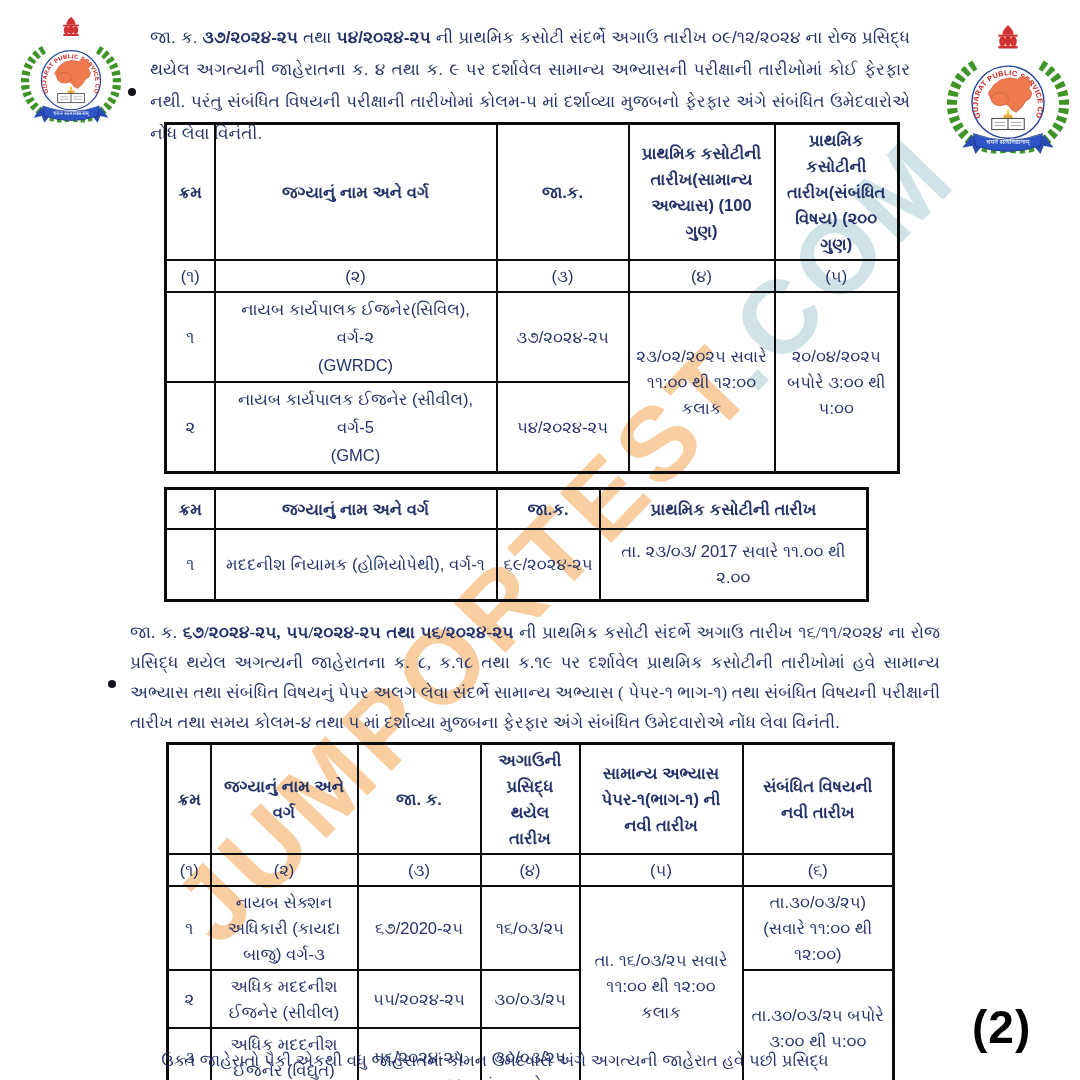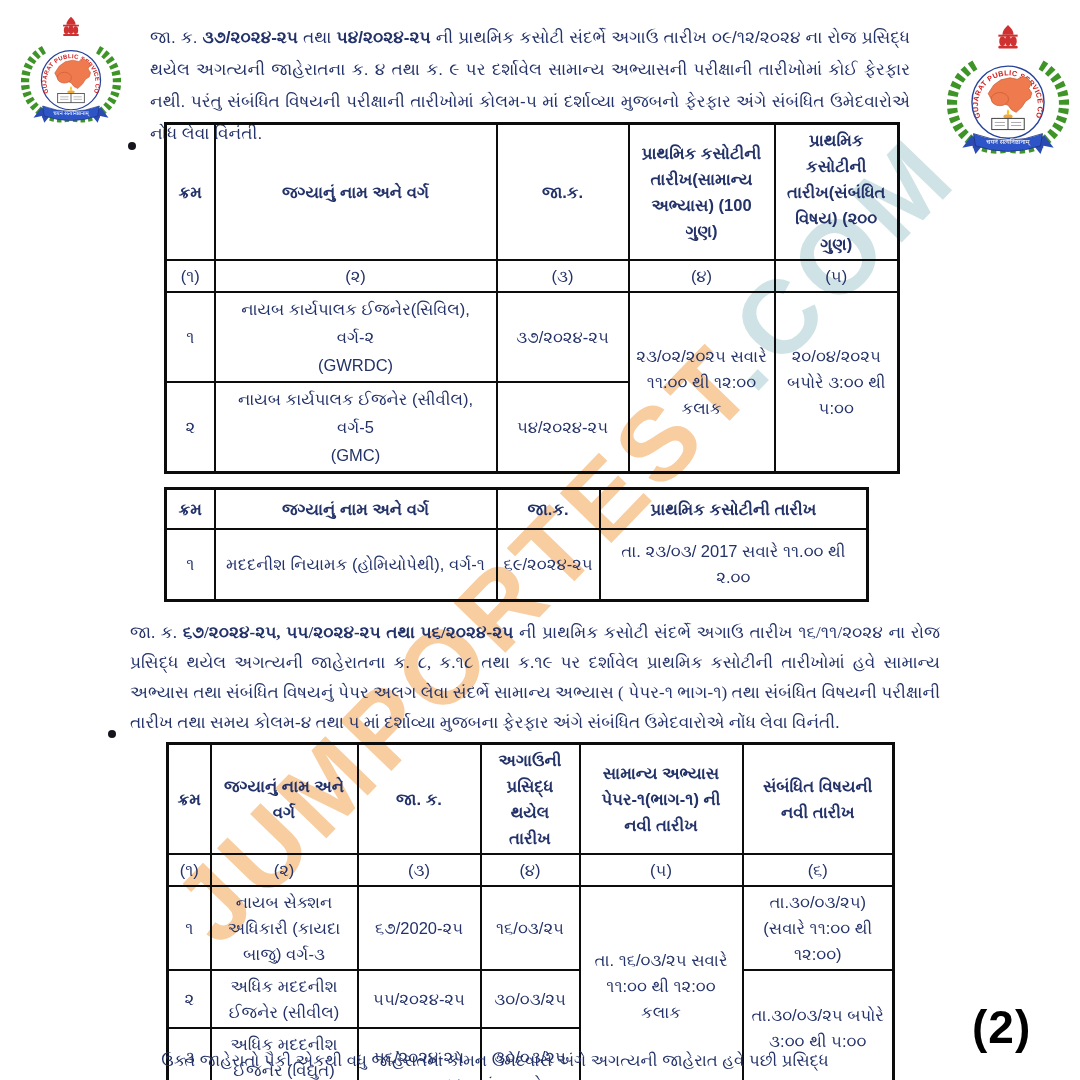--- a/index.html
+++ b/index.html
@@ -15,21 +15,21 @@
     transform:translate(-50%,-50%) rotate(-46deg);
     font-size:104px;font-weight:bold;letter-spacing:7px;white-space:nowrap;
   }
   .wm-main{color:#f8cda0;}
   .wm-suffix{color:#cfe2e6;}
   
   .logo{position:absolute;z-index:1;}
   .logo-left{left:20px;top:16px;width:102px;height:110px;}
   .logo-right{left:946px;top:24px;width:124px;height:134px;}
   
-  .bullet{position:absolute;z-index:1;display:flex;align-items:flex-end;}
+  .bullet{position:absolute;z-index:1;display:flex;align-items:center;}
   .dot{flex:0 0 auto;width:8px;height:8px;border-radius:50%;background:#15151d;margin:12px 14px 0 0;}
   .para{margin:0;font-size:17px;line-height:32px;text-align:justify;}
   .para b{font-weight:bold;}
   .b1{left:128px;top:22px;width:782px;}
   .b2{left:128px;top:452px;width:800px;}
   .b3{left:108px;top:618px;width:832px;}
   .b3 .para{line-height:30px;font-family:Liberation Serif, serif;}
   
   table.doc-table{
     position:absolute;z-index:1;border-collapse:collapse;table-layout:fixed;

